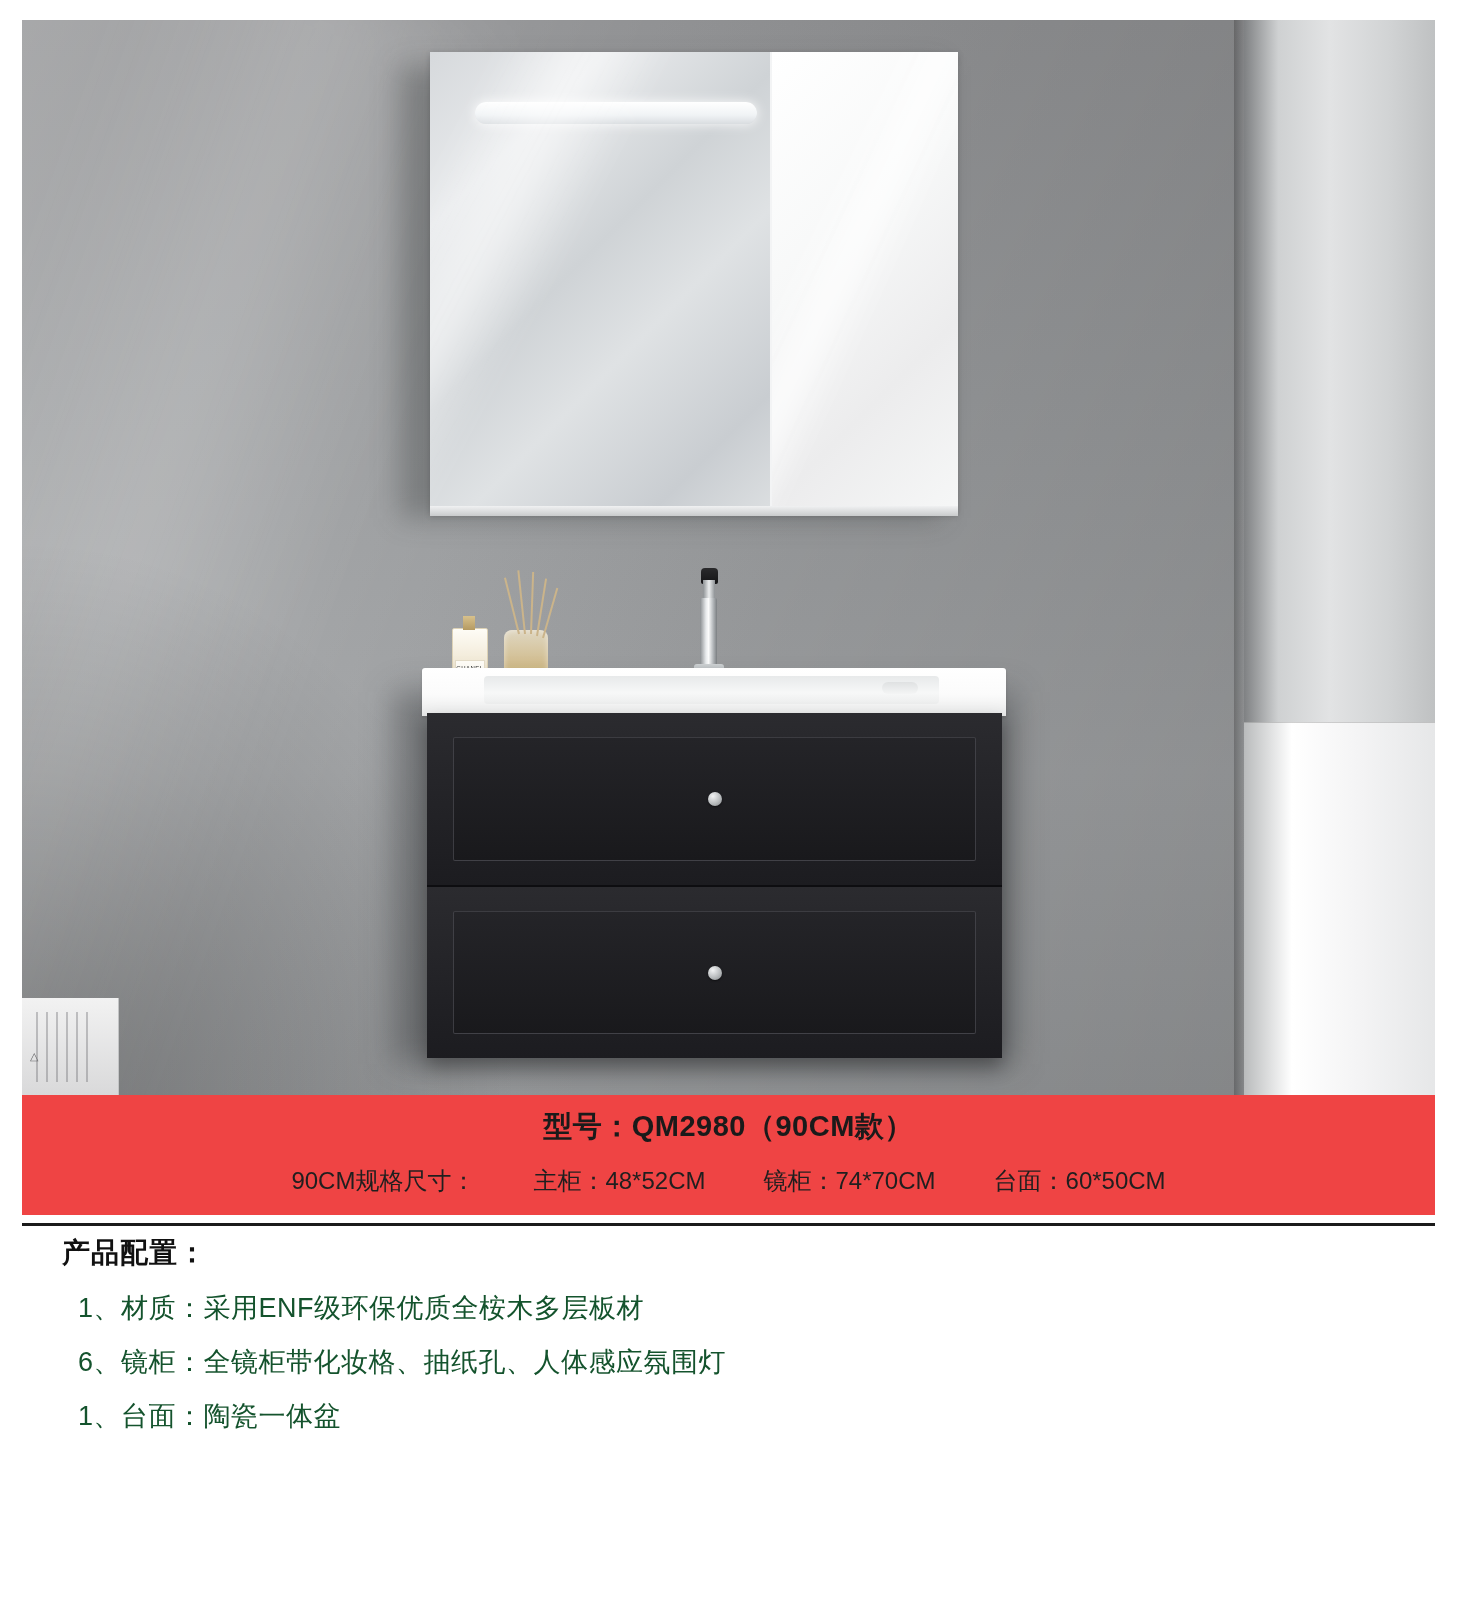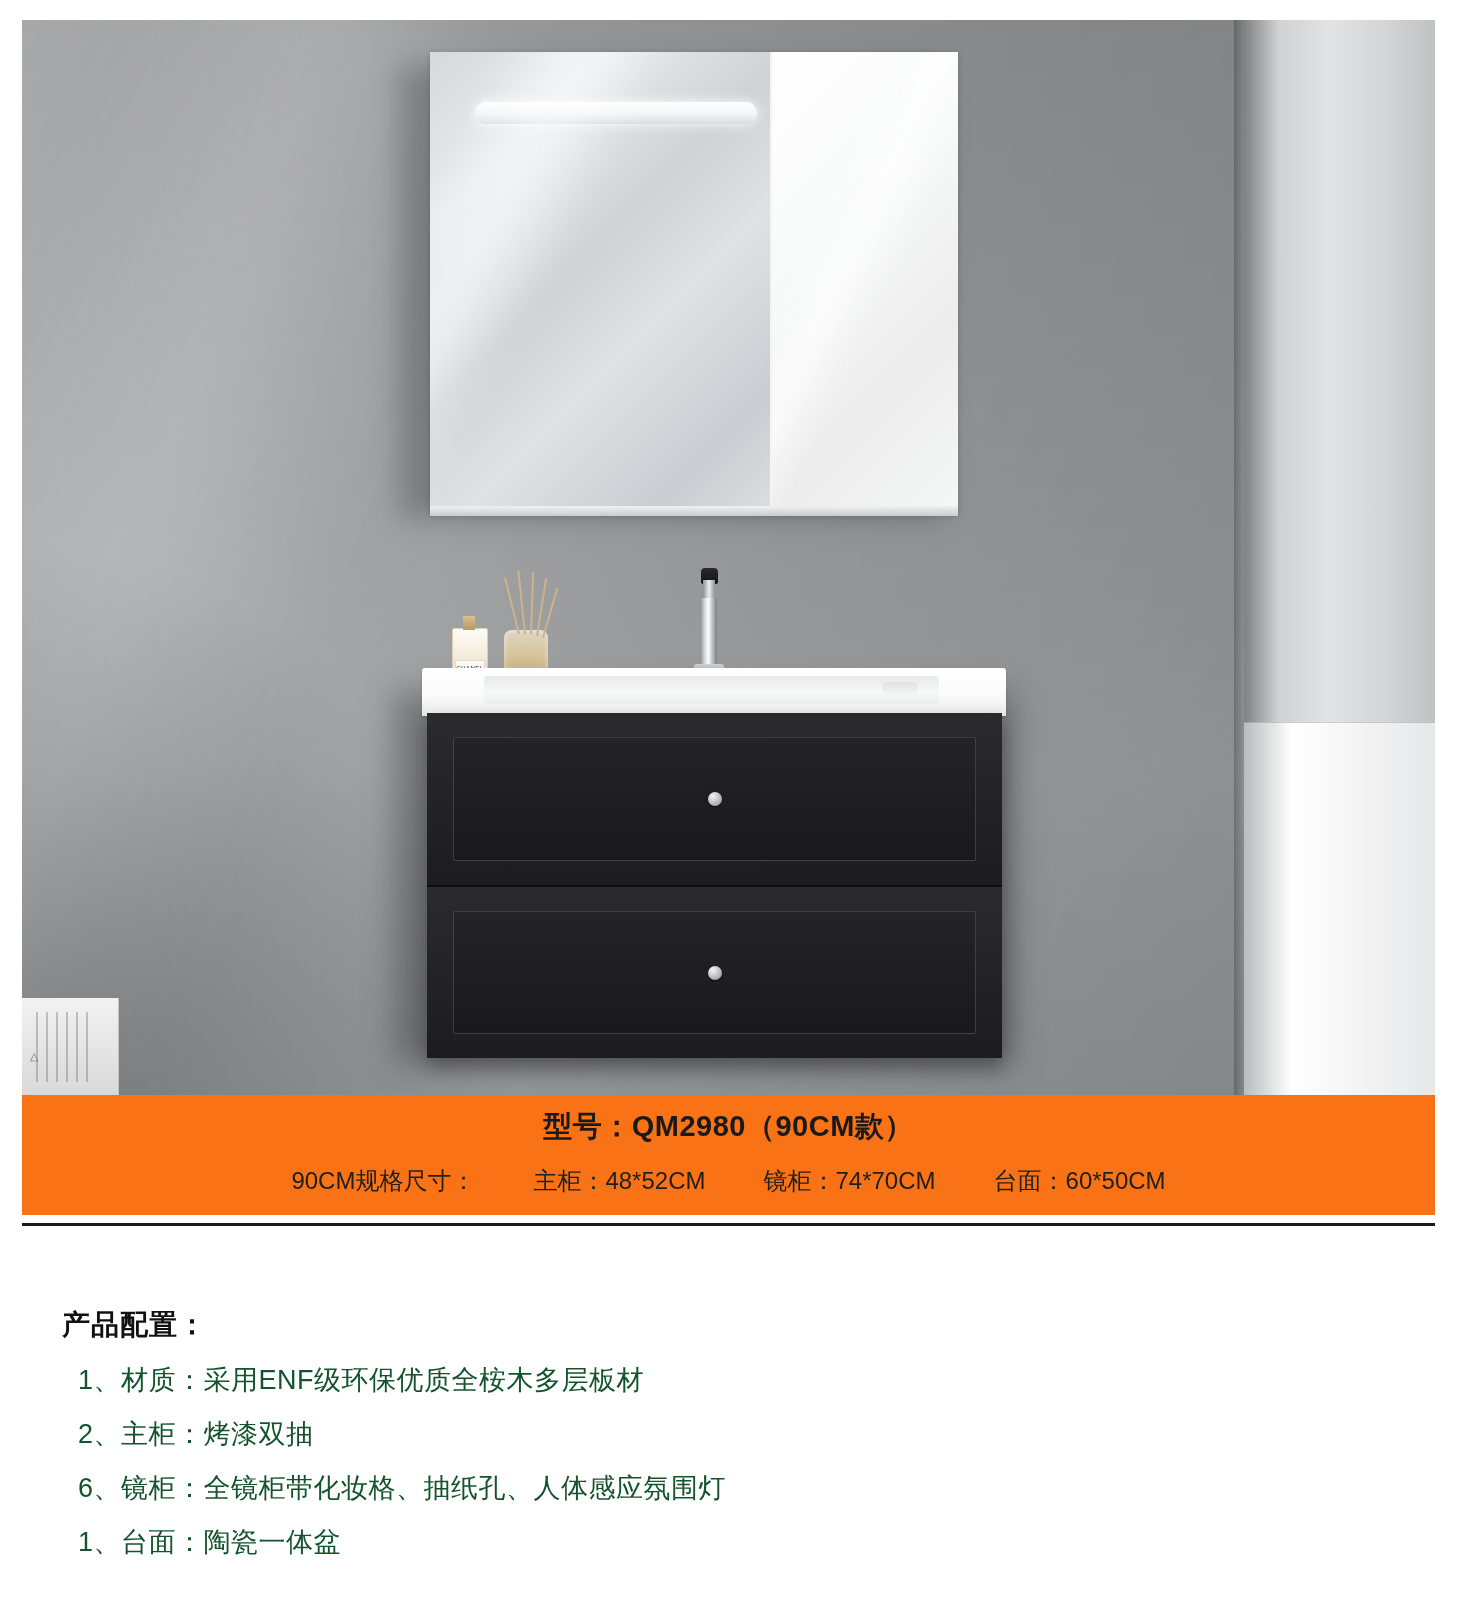--- a/index.html
+++ b/index.html
@@ -296,21 +296,21 @@
     font-size: 11px;
     color: #6a6b6d;
     font-family: "Liberation Serif", serif;
   }
 
   
   .spec-block {
     position: absolute;
     left: 22px; top: 1095px;
     width: 1413px; height: 120px;
-    background: #f97316;
+    background: #ef4444;
   }
   .model-line {
     text-align: center;
     font-size: 29px;
     font-weight: bold;
     color: #1a1a1a;
     padding-top: 12px;
     letter-spacing: 0.5px;
   }
   .dims-line {
@@ -323,21 +323,21 @@
     margin-top: 18px;
   }
   .divider {
     position: absolute;
     left: 22px; top: 1223px;
     width: 1413px; height: 3px;
     background: #1b1b1b;
   }
   .config-block {
     position: absolute;
-    left: 22px; top: 1288px;
+    left: 22px; top: 1216px;
     width: 1413px;
   }
   .config-title {
     font-size: 28px;
     font-weight: bold;
     color: #111111;
     margin: 18px 0 10px 40px;
     letter-spacing: 1px;
   }
   .config-item {
@@ -423,18 +423,17 @@
         <span>台面：</span><span>60*50CM</span>
       </span>
     </div>
   </div>
 
   <div class="divider"></div>
 
   <div class="config-block">
     <div class="config-title">产品配置：</div>
     <div class="config-item">1、材质：采用ENF级环保优质全桉木多层板材</div>
-    <div class="config-item">2、主柜：烤漆双抽</div>
     <div class="config-item">6、镜柜：全镜柜带化妆格、抽纸孔、人体感应氛围灯</div>
     <div class="config-item">1、台面：陶瓷一体盆</div>
   </div>
 
 </div>
 
 </body></html>

